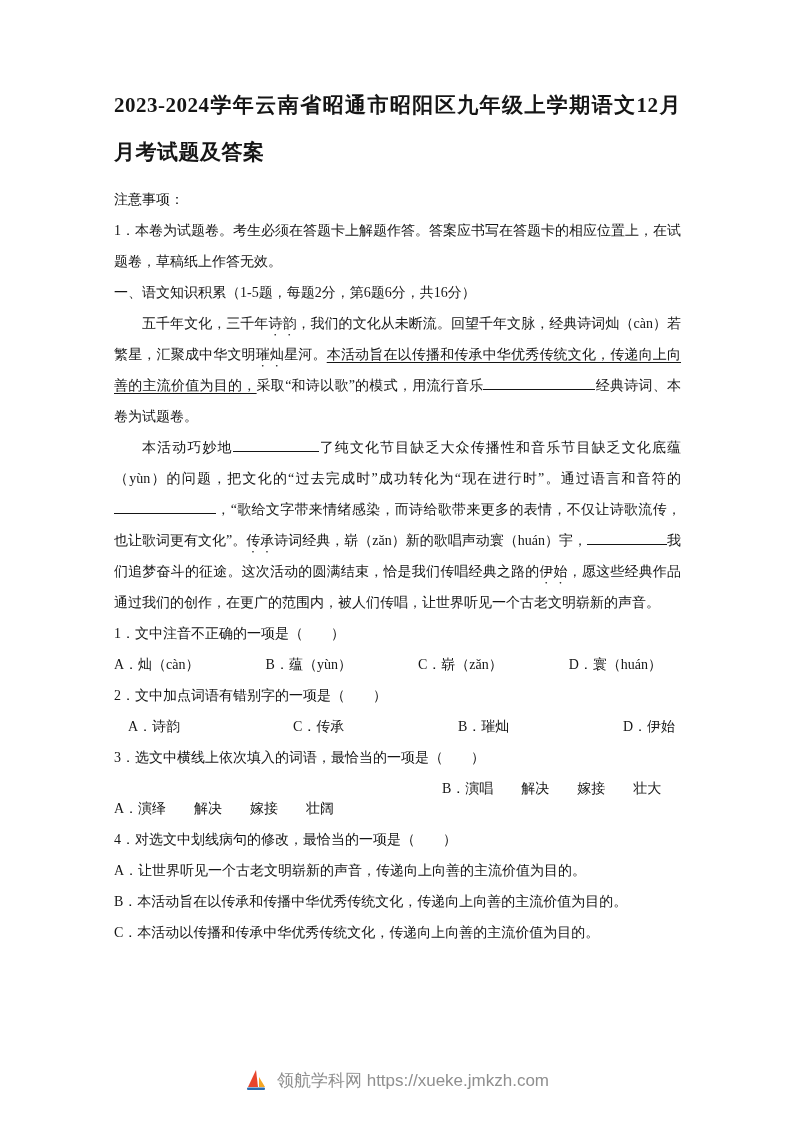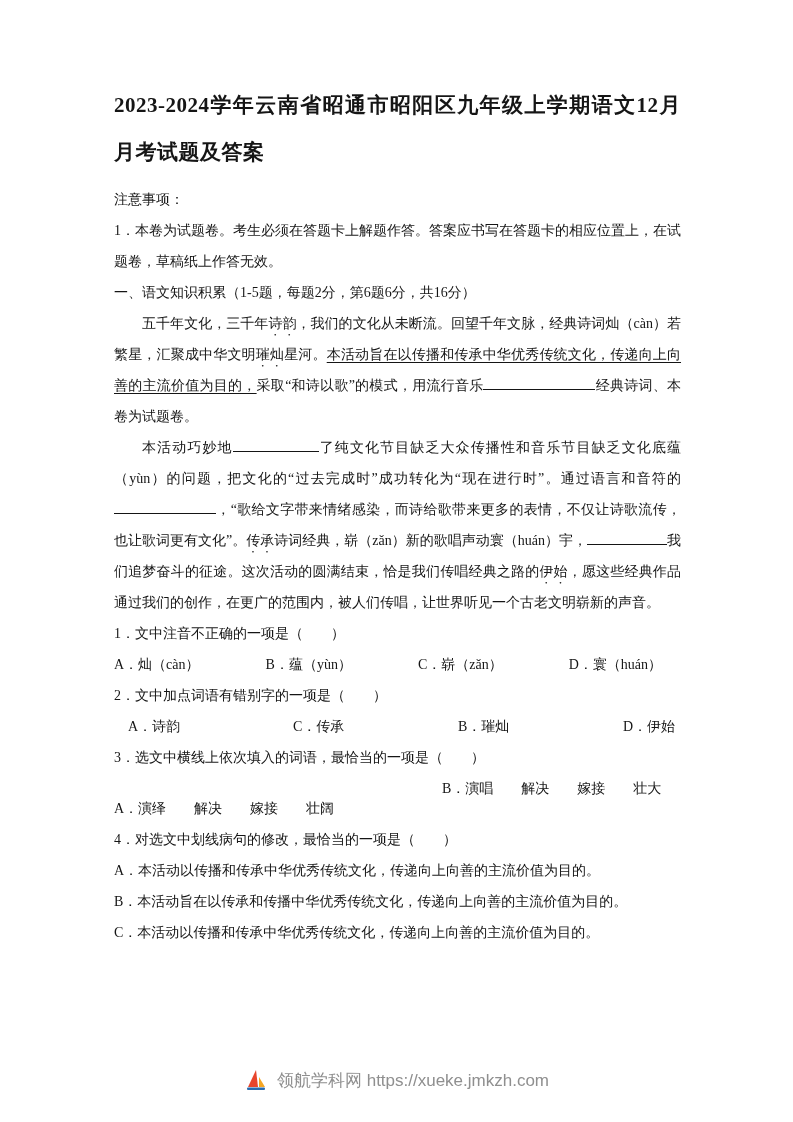--- a/index.html
+++ b/index.html
@@ -65,21 +65,21 @@
         <span class="opt">D．伊始</span>
       </p>
 
     <p class="line nojust">3．选文中横线上依次填入的词语，最恰当的一项是（　　）</p>
     <p class="line nojust tworow">
         <span class="opt">A．演绎　　解决　　嫁接　　壮阔</span>
         <span class="opt">B．演唱　　解决　　嫁接　　壮大</span>
       </p>
 
     <p class="line nojust">4．对选文中划线病句的修改，最恰当的一项是（　　）</p>
-    <p class="line nojust">A．本活动以传播和传承中华优秀传统文化，传递向上向善的主流价值为目的。</p>
+    <p class="line nojust">A．让世界听见一个古老文明崭新的声音，传递向上向善的主流价值为目的。</p>
     <p class="line nojust">B．本活动旨在以传承和传播中华优秀传统文化，传递向上向善的主流价值为目的。</p>
     <p class="line nojust">C．本活动以传播和传承中华优秀传统文化，传递向上向善的主流价值为目的。</p>
 
   </div>
 
   <div class="footer">
     <span class="logo">
       <svg width="24" height="24" viewBox="0 0 24 24" aria-hidden="true">
         <path d="M4 19 L12 2 L14 19 Z" fill="#e8452c"></path>
         <path d="M15 9 L21 19 L15 19 Z" fill="#f5a623"></path>

